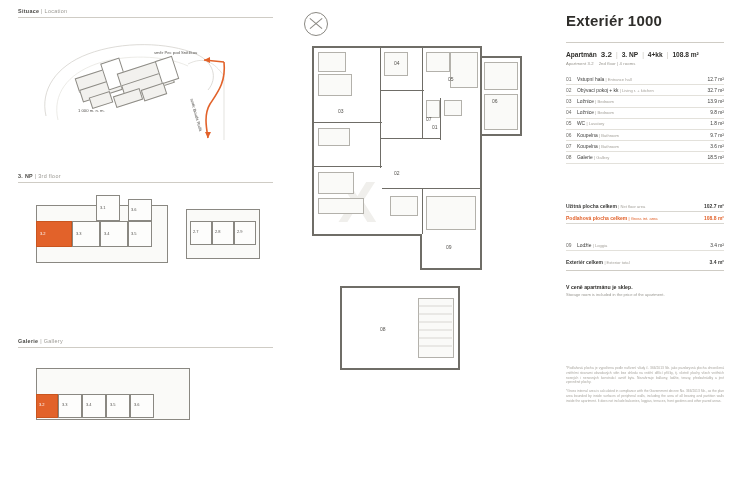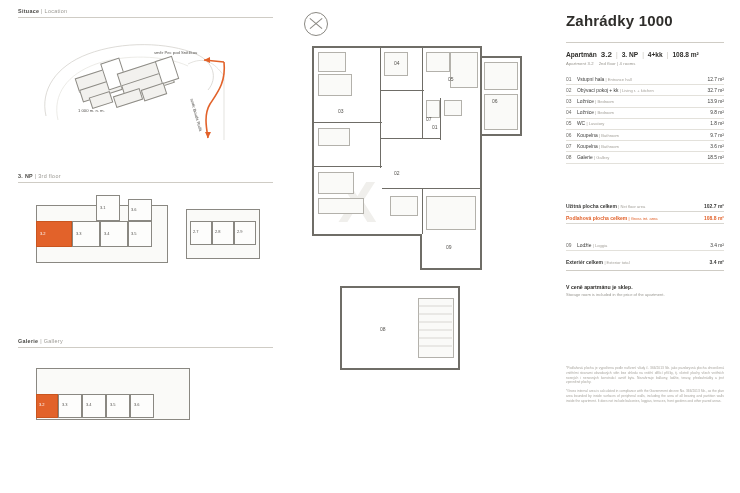--- a/index.html
+++ b/index.html
@@ -266,21 +266,21 @@
           <line x1="0" y1="40" x2="34" y2="40"></line>
             <line x1="0" y1="48" x2="34" y2="48"></line>
         </g>
       </svg>
       <div class="rno" style="left:40px;top:40px;">08</div>
     </div>
   </div>
 
   <div class="rightcol">
 
-    <div class="title">Zahrádky 1000</div>
+    <div class="title">Exteriér 1000</div>
 
     <div class="rdiv" style="top:34px;"></div>
 
     <div style="position:absolute;left:0;top:42px;width:158px;">
       <div class="aptline">
         <span>Apartmán</span>
         <span class="num">3.2</span>
         <span class="sep">|</span>
         <span>3. NP</span>
         <span class="sep">|</span>

